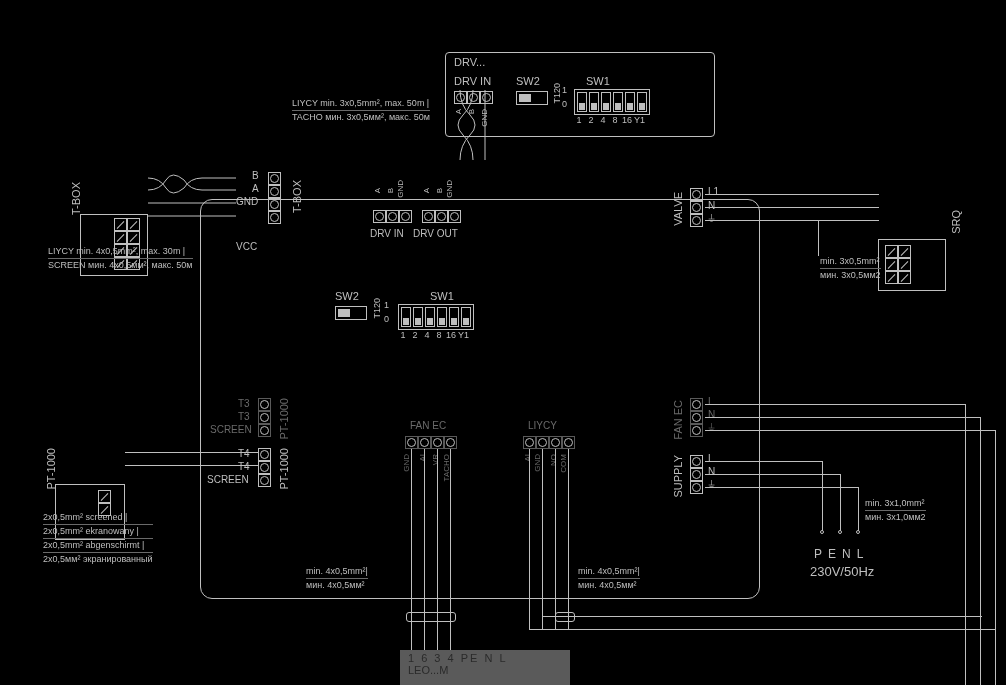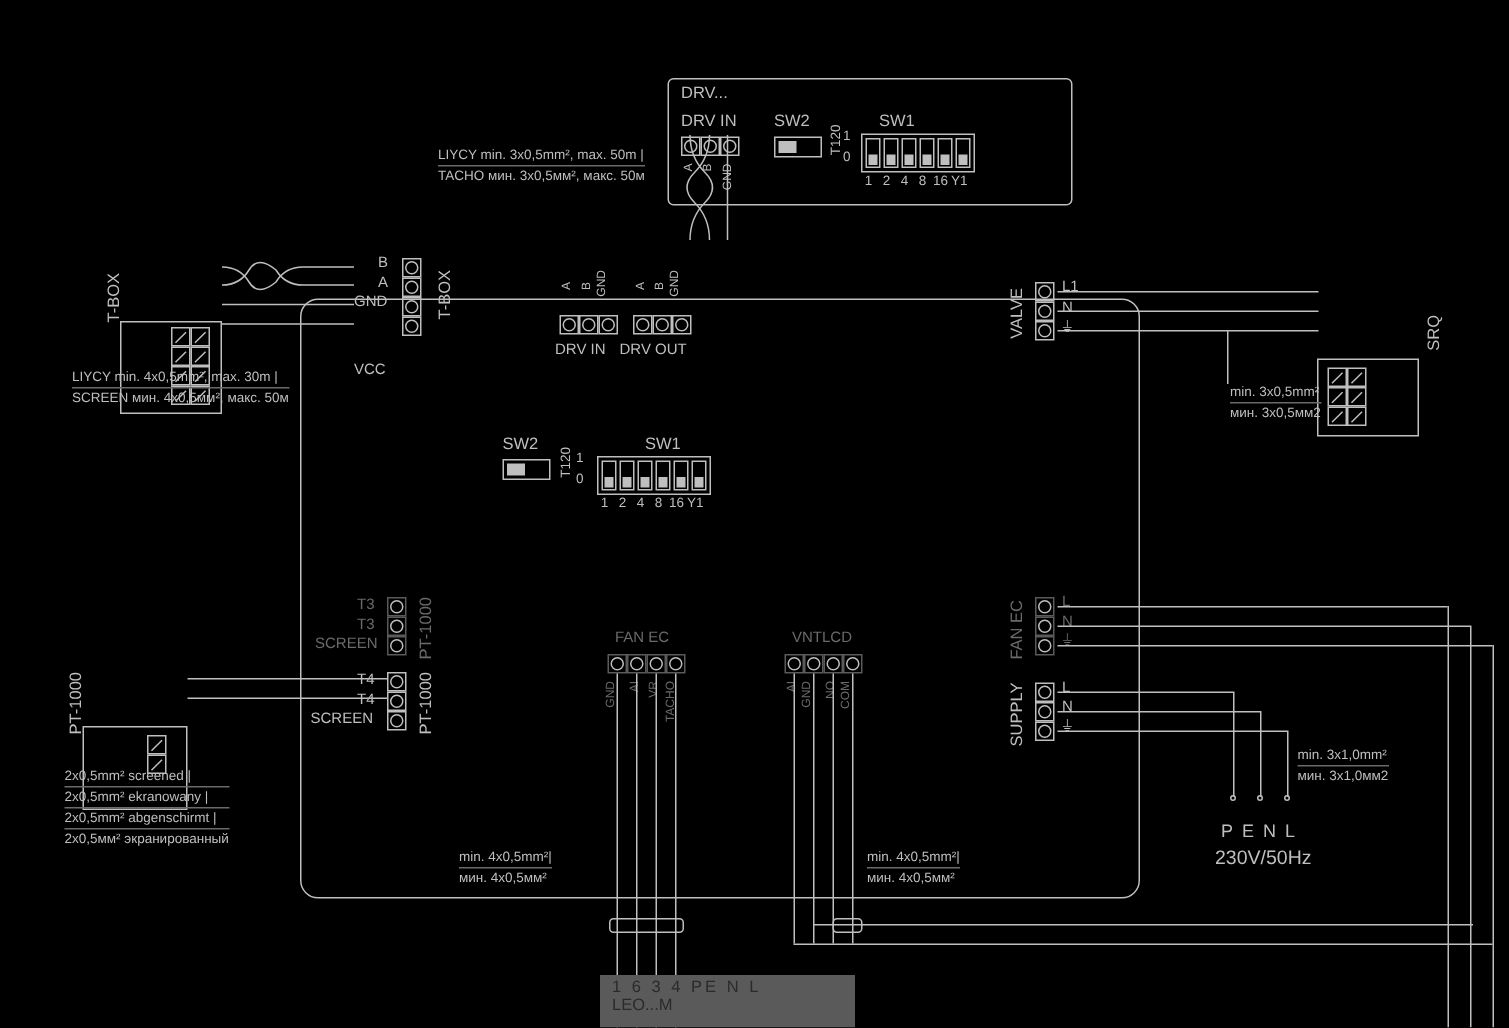--- a/index.html
+++ b/index.html
@@ -243,21 +243,21 @@
 <div class="label graytxt" style="left:410px; top:420px; font-size:10px;">FAN EC</div>
 <div class="terminal gray" style="left:405px; top:436px;"></div>
 <div class="terminal gray" style="left:418px; top:436px;"></div>
 <div class="terminal gray" style="left:431px; top:436px;"></div>
 <div class="terminal gray" style="left:444px; top:436px;"></div>
 <div class="label vtext graytxt" style="left:402px; top:454px; font-size:8px;">GND</div>
 <div class="label vtext graytxt" style="left:418px; top:454px; font-size:8px;">AI</div>
 <div class="label vtext graytxt" style="left:431px; top:454px; font-size:8px;">VR</div>
 <div class="label vtext graytxt" style="left:442px; top:454px; font-size:8px;">TACHO</div>
 
-<div class="label graytxt" style="left:528px; top:420px; font-size:10px;">VNTLCD</div>
+<div class="label graytxt" style="left:528px; top:420px; font-size:10px;">LIYCY</div>
 <div class="terminal gray" style="left:523px; top:436px;"></div>
 <div class="terminal gray" style="left:536px; top:436px;"></div>
 <div class="terminal gray" style="left:549px; top:436px;"></div>
 <div class="terminal gray" style="left:562px; top:436px;"></div>
 <div class="label vtext graytxt" style="left:523px; top:454px; font-size:8px;">AI</div>
 <div class="label vtext graytxt" style="left:533px; top:454px; font-size:8px;">GND</div>
 <div class="label vtext graytxt" style="left:549px; top:454px; font-size:8px;">NO</div>
 <div class="label vtext graytxt" style="left:559px; top:454px; font-size:8px;">COM</div>
 
 <div class="label vtext" style="left:672px; top:192px;">VALVE</div>

